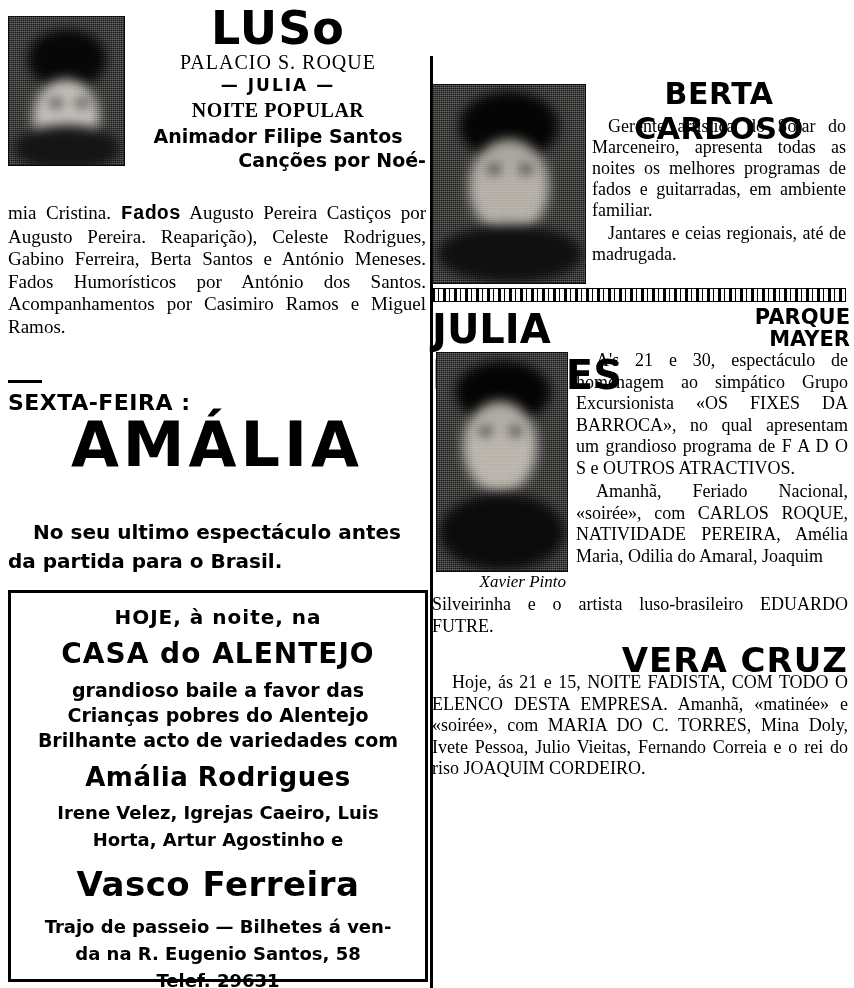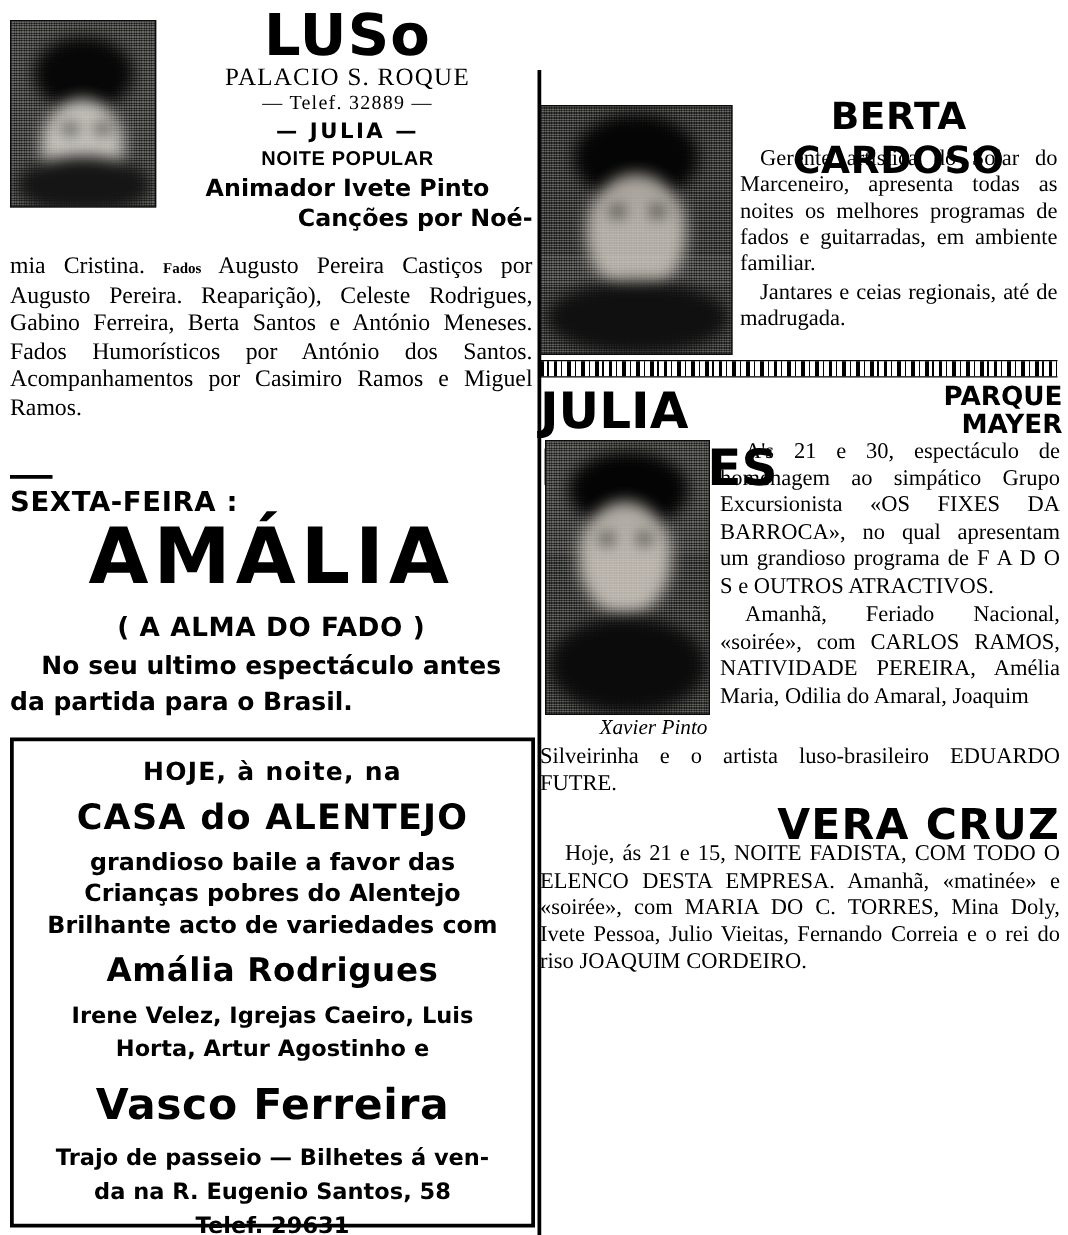--- a/index.html
+++ b/index.html
@@ -77,23 +77,23 @@
     margin: 2px 0;
   }
   .luso-hoje {
     font-family: "DejaVu Sans", sans-serif;
     font-weight: bold;
     font-size: 17px;
     letter-spacing: 2px;
     margin: 3px 0;
   }
   .luso-noite {
-    font-family: Liberation Sans, sans-serif;
-    font-weight: bold;
-    font-size: 16px;
+    font-family: Liberation Serif, serif;
+    font-weight: bold;
+    font-size: 20px;
     letter-spacing: 0.5px;
     margin: 4px 0 3px 0;
   }
   .luso-anim {
     font-family: "DejaVu Sans", sans-serif;
     font-weight: bold;
     font-size: 19px;
     margin: 2px 0;
   }
   .luso-cancoes {
@@ -102,21 +102,21 @@
     font-size: 19px;
     margin: 2px 0;
     text-align: right;
   }
   #luso-body {
     position: absolute; left: 0px; top: 196px; width: 418px;
     font-size: 19px;
     line-height: 22.5px;
     text-align: justify;
   }
-  #luso-body b { font-family: Liberation Serif, serif; font-size: 12px; }
+  #luso-body b { font-family: Liberation Mono, monospace; font-size: 20px; }
   .sep-dash {
     position: absolute;
     border-top: 3px solid #000;
     width: 34px;
   }
   #luso-sexta {
     position: absolute; left: 0px; top: 384px;
     font-family: "DejaVu Sans", sans-serif;
     font-weight: bold;
     font-size: 22px;
@@ -294,38 +294,36 @@
       <div class="shade" style="left:18px;top:12px;width:80px;height:60px;background:#0d0d0d;"></div>
       <div class="shade" style="left:24px;top:62px;width:66px;height:80px;background:#d9d6cf;opacity:.85;"></div>
       <div class="shade" style="left:4px;top:108px;width:108px;height:46px;background:#1a1a1a;"></div>
       <div class="shade" style="left:40px;top:82px;width:14px;height:8px;background:#222;"></div>
       <div class="shade" style="left:66px;top:82px;width:14px;height:8px;background:#222;"></div>
     </div>
 
     <div id="luso-head">
       <div class="luso-title">LUSo</div>
       <div class="luso-sub">PALACIO S. ROQUE</div>
-      <div class="luso-rule">— Telef. 32889 —</div>
       <div class="luso-hoje">— JULIA —</div>
       <div class="luso-noite">NOITE POPULAR</div>
-      <div class="luso-anim">Animador Ivete Pinto</div>
+      <div class="luso-anim">Animador Filipe Santos</div>
       <div class="luso-cancoes">Canções por Noé-</div>
     </div>
 
     <div id="luso-body">
       <span>mia Cristina.</span>
       <b>Fados</b>
       <span>Augusto Pereira Castiços por Augusto Pereira. Reaparição), Celeste Rodrigues, Gabino Ferreira, Berta Santos e António Meneses. Fados Humorísticos por António dos Santos. Acompanhamentos por Casimiro Ramos e Miguel Ramos.</span>
     </div>
 
     <div class="sep-dash" style="left:0px; top:374px;"></div>
 
     <div id="luso-sexta">SEXTA-FEIRA :</div>
     <div id="amalia-big">AMÁLIA</div>
-    <div id="alma-do-fado">( A ALMA DO FADO )</div>
     <div id="luso-tail">
       <div>No seu ultimo espectáculo antes</div>
       <div class="l2">da partida para o Brasil.</div>
     </div>
   </div>
 
   <div class="ad-box" id="alentejo-box">
     <div id="alentejo-inner">
       <div class="al-hoje">HOJE, à noite, na</div>
       <div class="al-casa">CASA do ALENTEJO</div>
@@ -371,21 +369,21 @@
     <div class="shade" style="left:18px;top:8px;width:96px;height:62px;background:#0a0a0a;"></div>
     <div class="shade" style="left:26px;top:48px;width:74px;height:92px;background:#d2ccc3;opacity:.82;"></div>
     <div class="shade" style="left:2px;top:140px;width:126px;height:78px;background:#111;"></div>
     <div class="shade" style="left:42px;top:74px;width:13px;height:8px;background:#1a1a1a;"></div>
     <div class="shade" style="left:72px;top:74px;width:13px;height:8px;background:#1a1a1a;"></div>
   </div>
   <div id="julia-caption">Xavier Pinto</div>
 
   <div id="julia-body">
     <p>A's 21 e 30, espectáculo de homenagem ao simpático Grupo Excursionista «OS FIXES DA BARROCA», no qual apresentam um grandioso programa de F A D O S e OUTROS ATRACTIVOS.</p>
-    <p>Amanhã, Feriado Nacional, «soirée», com CARLOS RAMOS, NATIVIDADE PEREIRA, Amélia Maria, Odilia do Amaral, Joaquim</p>
+    <p>Amanhã, Feriado Nacional, «soirée», com CARLOS ROQUE, NATIVIDADE PEREIRA, Amélia Maria, Odilia do Amaral, Joaquim</p>
   </div>
   <div id="julia-body-wide">Silveirinha e o artista luso-brasileiro EDUARDO FUTRE.</div>
 
   <div id="vera-title">VERA CRUZ</div>
   <div id="vera-body">
     <p>Hoje, ás 21 e 15, NOITE FADISTA, COM TODO O ELENCO DESTA EMPRESA. Amanhã, «matinée» e «soirée», com MARIA DO C. TORRES, Mina Doly, Ivete Pessoa, Julio Vieitas, Fernando Correia e o rei do riso JOAQUIM CORDEIRO.</p>
   </div>
 
 </div>
 

